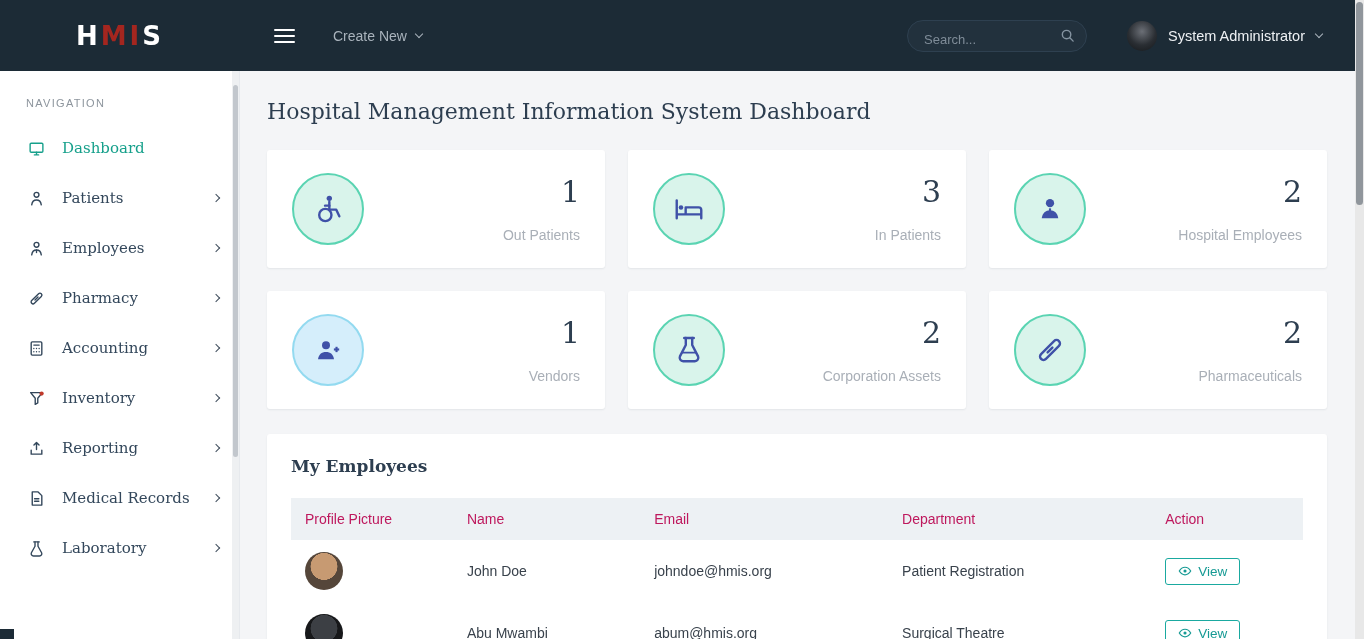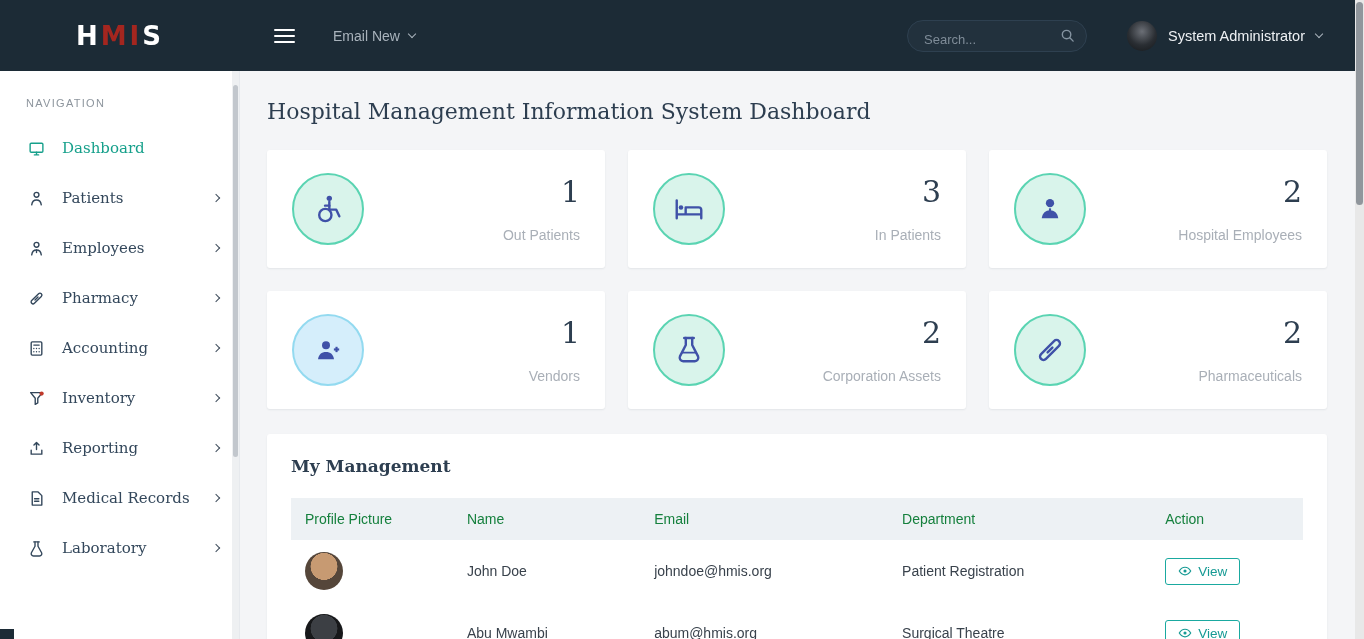--- a/index.html
+++ b/index.html
@@ -47,21 +47,21 @@
   .circle-teal { background:#d9f4eb; border:2px solid #5ad4b2; }
   .circle-blue { background:#d5eefb; border:2px solid #93daf0; }
   .stat-circle svg { color:#3f51a8; }
   .stat-text { text-align:right; }
   .stat-value { font-family:"DejaVu Serif", serif; font-size:30px; color:#2d3e50; line-height:1.1; }
   .stat-label { font-size:14px; color:#a9afb7; margin-top:19px; }
 
   .panel { background:#ffffff; border-radius:3px; padding:22px 24px 0; box-shadow:0 1px 2px rgba(31,45,61,0.08); }
   .panel-title { font-family:"DejaVu Serif", serif; font-size:17px; font-weight:700; color:#2d3e50; margin:0 0 22px; }
   table { width:100%; border-collapse:collapse; }
-  thead th { background:#edf1f4; text-align:left; font-weight:400; font-size:14px; color:#15803d; padding:13px 14px; }
+  thead th { background:#edf1f4; text-align:left; font-weight:400; font-size:14px; color:#be185d; padding:13px 14px; }
   th.c0 { width:16%; } th.c1 { width:18.5%; } th.c2 { width:24.5%; } th.c3 { width:26%; } th.c4 { width:15%; }
   tbody td { padding:12px 14px; font-size:14px; color:#39424c; vertical-align:middle; }
   .tbl-avatar { width:38px; height:38px; border-radius:50%; }
   .avatar-john { background:radial-gradient(circle at 50% 38%, #c79a72 0 44%, #55463a 45% 100%); }
   .avatar-abu { background:radial-gradient(circle at 50% 38%, #3c3f44 0 44%, #17181a 45% 100%); }
   .view-btn { display:inline-flex; align-items:center; gap:6px; border:1px solid #1aa9a0; color:#169a94; background:#ffffff; border-radius:3px; padding:5px 12px; font-size:13.5px; cursor:pointer; font-family:"Liberation Sans",sans-serif; }
   .view-btn .eye { display:flex; }
 
   
   .page-track { position:fixed; top:0; right:0; width:9px; height:639px; background:#e8e8e8; z-index:50; }
@@ -74,21 +74,21 @@
 <header class="topbar">
   <div class="logo-wrap">
     <div class="logo"><span>H</span><span class="mid">MI</span><span>S</span></div>
   </div>
   <div class="hamburger">
       <div></div>
       <div></div>
       <div></div>
     </div>
   <div class="create-new">
-    <span>Email New</span>
+    <span>Create New</span>
     <span class="chev down"></span>
   </div>
   <div class="topbar-right">
     <div class="search-box">
       <input type="text" placeholder="Search..." style="">
       <span class="search-icon">
         <svg width="15" height="15" viewBox="0 0 16 16" fill="none" stroke="currentColor" stroke-width="1.5" stroke-linecap="round">
             <circle cx="7" cy="7" r="4.5"></circle>
             <path d="M10.5 10.5L14 14"></path>
           </svg>
@@ -295,21 +295,21 @@
             </svg>
         </span>
         <div class="stat-text">
           <div class="stat-value">2</div>
           <div class="stat-label">Pharmaceuticals</div>
         </div>
       </div>
     </div>
 
     <div class="panel">
-      <h2 class="panel-title">My Management</h2>
+      <h2 class="panel-title">My Employees</h2>
       <table>
         <thead>
           <tr>
             <th class="c0">Profile Picture</th>
             <th class="c1">Name</th>
             <th class="c2">Email</th>
             <th class="c3">Department</th>
             <th class="c4">Action</th>
           </tr>
         </thead>

